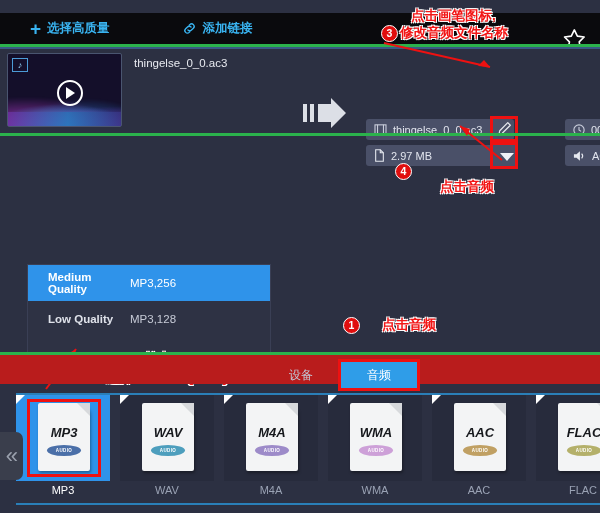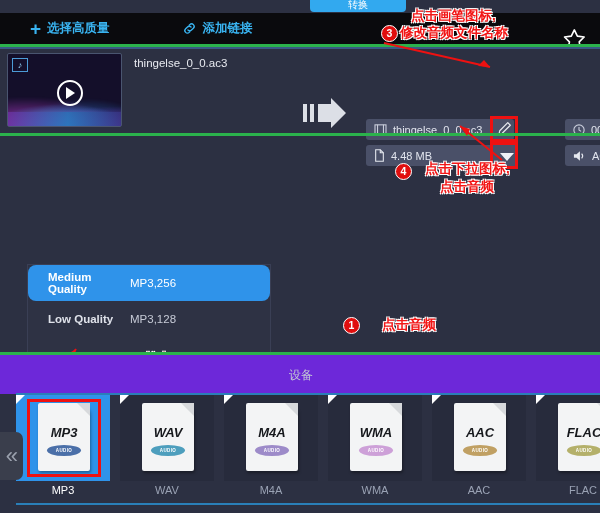--- a/index.html
+++ b/index.html
@@ -101,25 +101,25 @@
   }
 
   
   .qualitypanel {
     position:absolute; left:28px; top:265px; width:242px; height:110px;
     background:#2e3244; box-shadow:0 0 0 1px #3a3f55;
   }
   .qrow { height:36px; display:flex; align-items:center; color:#dfe2ea; font-size:11.5px; }
   .qrow .qname { width:102px; padding-left:20px; font-weight:bold; }
   .qrow .qval  { color:#c6cad6; font-weight:normal; }
-  .qrow.sel { background:#2f93ea;border-radius:8px; }
+  .qrow.sel { background:#2f93ea; }
   .qrow.sel .qname, .qrow.sel .qval { color:#fff; }
 
   
-  .tabbar { position:absolute; left:0; top:355px; width:600px; height:39px; background:#6d28d9; }
+  .tabbar { position:absolute; left:0; top:355px; width:600px; height:29px; background:#b91c1c; }
   .tab { position:absolute; top:4px; height:32px; display:flex; align-items:center; justify-content:center;
          color:#c2c7d4; font-size:12px; }
   .tab-device { left:278px; width:46px; }
   .tab-audio { left:338px; width:82px; background:#2f9de8; color:#fff; border:3px solid #ee1111; }
 
   
   .cardsrow {
     position:absolute; left:16px; top:393px; width:584px; height:112px;
     background:#2c3042; border-top:2px solid #2a7fb8; border-bottom:2px solid #2a7fb8;
   }
@@ -154,23 +154,20 @@
     text-align:right; line-height:48px; padding-right:5px;
   }
 
   svg { display:block; }
 </style>
 </head>
 <body>
 
 <div id="app">
 
-  <div class="topstrip">
-    <div class="partialbtn">转换</div>
-  </div>
 
   <div class="toolbar">
     <div class="tb-btn tb-add">
       <span class="plus-icon">+</span>
       <span>选择高质量</span>
     </div>
     <div class="tb-btn tb-link">
       <span class="link-icon">
         <svg width="15" height="15" viewBox="0 0 24 24" fill="none" stroke="#39b3f0" stroke-width="2.2" stroke-linecap="round">
           <path d="M9.5 14.5a4 4 0 0 0 5.7 0l3-3a4 4 0 0 0-5.7-5.7l-1 1"></path>
@@ -223,21 +220,21 @@
       <span>thingelse_0_0.ac3</span>
     </div>
 
     <div class="chip chip-size">
       <span>
         <svg width="11" height="13" viewBox="0 0 14 17" fill="none" stroke="#e6e9f0" stroke-width="1.4">
           <path d="M2 1h6l4 4v11H2z"></path>
             <path d="M8 1v4h4"></path>
         </svg>
       </span>
-      <span>4.48 MB</span>
+      <span>2.97 MB</span>
     </div>
 
     <div class="chip chip-dur">
       <span>
         <svg width="12" height="12" viewBox="0 0 14 14" fill="none" stroke="#c9cddb" stroke-width="1.3">
           <circle cx="7" cy="7" r="6"></circle>
             <path d="M7 3.6V7l2.4 1.6"></path>
         </svg>
       </span>
       <span>00</span>
@@ -268,21 +265,20 @@
 
   <div class="badge-num" style="left:381px; top:25px">3</div>
   <div class="ann" style="left:400px; top:24px">修改音频文件名称</div>
   <div class="ann" style="left:411px; top:7px">点击画笔图标,</div>
   <svg style="position:absolute;left:378px;top:41px" width="140" height="32">
     <line x1="6" y1="2" x2="112" y2="26" stroke="#ee1111" stroke-width="2"></line>
     <path d="M112 26 l-12 -1 l6 -6 z" fill="#ee1111"></path>
   </svg>
 
   <div class="badge-num" style="left:395px; top:163px">4</div>
-  <div class="ann" style="left:425px; top:160px">点击下拉图标,</div>
   <div class="ann" style="left:440px; top:178px">点击音频</div>
   <svg style="position:absolute;left:452px;top:122px" width="60" height="42">
     <line x1="50" y1="38" x2="8" y2="4" stroke="#ee1111" stroke-width="2"></line>
     <path d="M8 4 l10 3 l-3 7 z" fill="#ee1111"></path>
   </svg>
 
   <div class="qualitypanel">
     <div class="qrow sel">
       <span class="qname">Medium Quality</span>
       <span class="qval">MP3,256</span>
@@ -301,20 +297,21 @@
   <div class="ann" style="left:144px; top:350px">单击MP3,</div>
   <div class="ann" style="left:106px; top:369px">选择MediumQuality</div>
 
   <div class="badge-num" style="left:343px; top:317px">1</div>
   <div class="ann" style="left:382px; top:316px">点击音频</div>
 
   <div class="greenrule" style="top:352px"></div>
 
   <div class="tabbar">
     <div class="tab tab-device">设备</div>
+    <div class="tab tab-audio">音频</div>
   </div>
 
   <div class="cardsrow">
 
     <div class="card active" style="left:0">
       <div class="inner">
         <div class="corner"></div>
         <div class="doc">
           <div class="fold"></div>
           <div class="ext">MP3</div>

